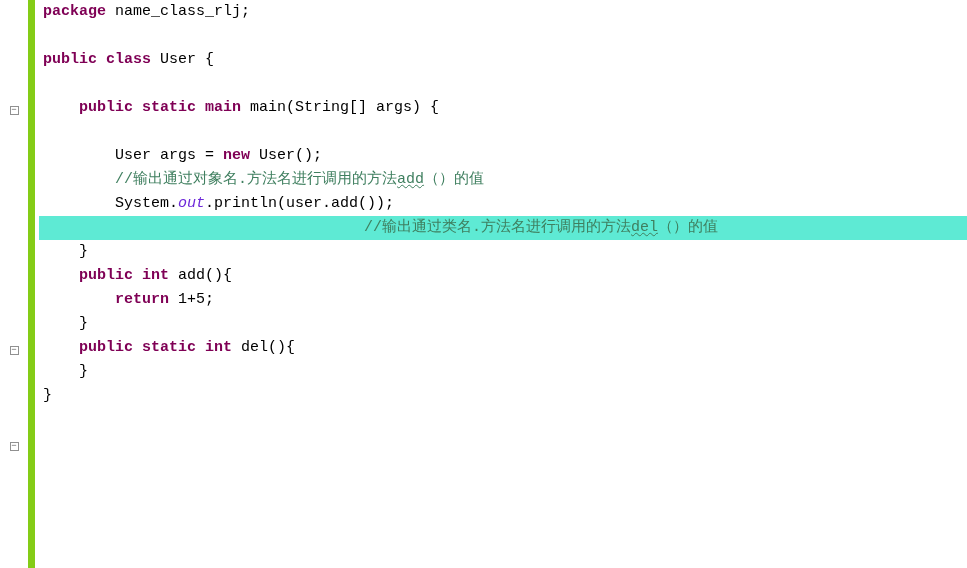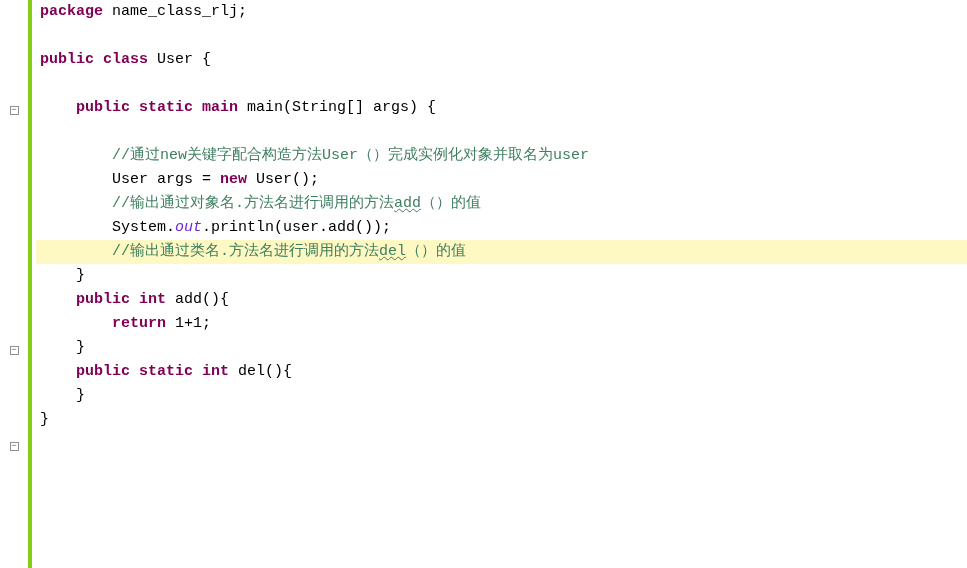--- a/index.html
+++ b/index.html
@@ -31,31 +31,32 @@
       height: 24px;
       display: flex;
       align-items: center;
       justify-content: center;
       color: #999999;
       font-size: 12px;
     }
     .code-area {
       flex: 1;
       background-color: #ffffff;
-      border-left: 4px solid #84cc16;
+      border-left: 7px solid #84cc16;
       padding-left: 4px;
     }
     .code-line {
       height: 24px;
       line-height: 24px;
       white-space: pre;
       padding-left: 4px;
     }
     .highlighted {
-      background-color: #fef9c3;
+      background-color: #5eead4;
+      text-align: center;
     }
     .keyword {
       color: #7f0055;
       font-weight: bold;
     }
     .comment {
       color: #3f7f5f;
     }
     .wavy {
       text-decoration: underline wavy #3f7f5f;
@@ -119,26 +120,25 @@
       <div class="gutter-mark"></div>
       <div class="gutter-mark"></div>
     </div>
   <div class="code-area" id="code-area">
       <div class="code-line"><span class="keyword">package</span><span class="normal"> name_class_rlj;</span></div>
       <div class="code-line"></div>
       <div class="code-line"><span class="keyword">public</span><span class="normal"> </span><span class="keyword">class</span><span class="normal"> User {</span></div>
       <div class="code-line"></div>
       <div class="code-line"><span class="normal">    </span><span class="keyword">public</span><span class="normal"> </span><span class="keyword">static</span><span class="normal"> </span><span class="keyword">main</span><span class="normal"> main(String[] args) {</span></div>
       <div class="code-line"></div>
-      <div class="code-line"><span class="normal">        </span><span class="comment">//通过new关键字配合构造方法User（）完成实例化对象并取名为user</span></div>
       <div class="code-line"><span class="normal">        </span><span class="normal">User args = </span><span class="keyword">new</span><span class="normal"> User();</span></div>
       <div class="code-line"><span class="normal">        </span><span class="comment">//输出通过对象名.方法名进行调用的方法</span><span class="comment wavy">add</span><span class="comment">（）的值</span></div>
       <div class="code-line"><span class="normal">        </span><span class="normal">System.</span><span class="field">out</span><span class="normal">.println(user.add());</span></div>
       <div class="code-line highlighted"><span class="normal">        </span><span class="comment">//输出通过类名.方法名进行调用的方法</span><span class="comment wavy">del</span><span class="comment">（）的值</span></div>
       <div class="code-line"><span class="normal">    </span><span class="normal">}</span></div>
       <div class="code-line"><span class="normal">    </span><span class="keyword">public</span><span class="normal"> </span><span class="keyword">int</span><span class="normal"> add(){</span></div>
-      <div class="code-line"><span class="normal">        </span><span class="keyword">return</span><span class="normal"> 1+1;</span></div>
+      <div class="code-line"><span class="normal">        </span><span class="keyword">return</span><span class="normal"> 1+5;</span></div>
       <div class="code-line"><span class="normal">    </span><span class="normal">}</span></div>
       <div class="code-line"><span class="normal">    </span><span class="keyword">public</span><span class="normal"> </span><span class="keyword">static</span><span class="normal"> </span><span class="keyword">int</span><span class="normal"> del(){</span></div>
       <div class="code-line"><span class="normal">    </span><span class="normal">}</span></div>
       <div class="code-line"><span class="normal">}</span></div>
     </div>
 </div>
 
 </body></html>

